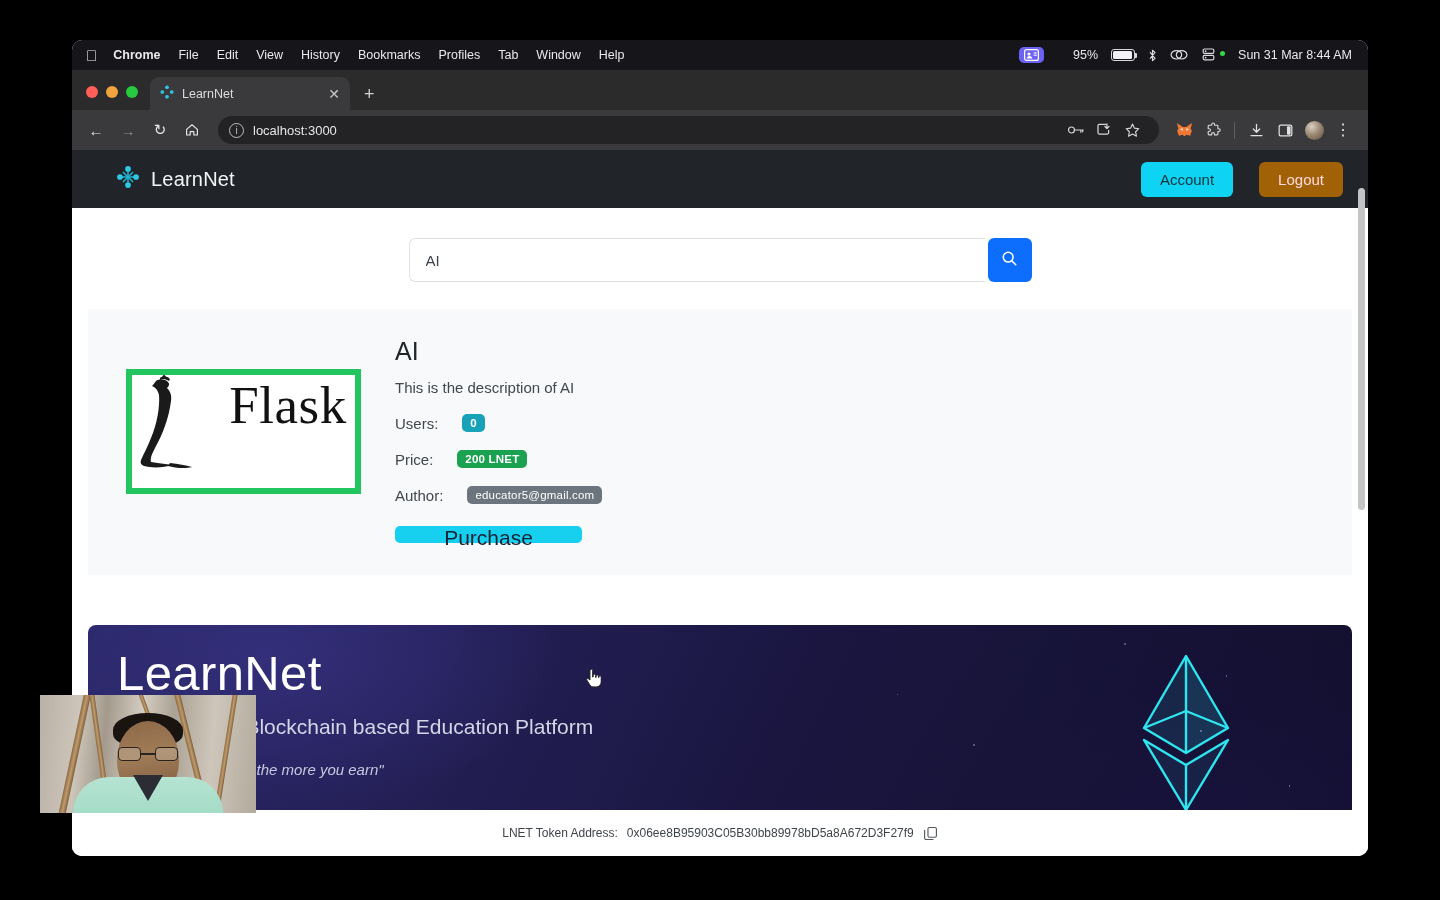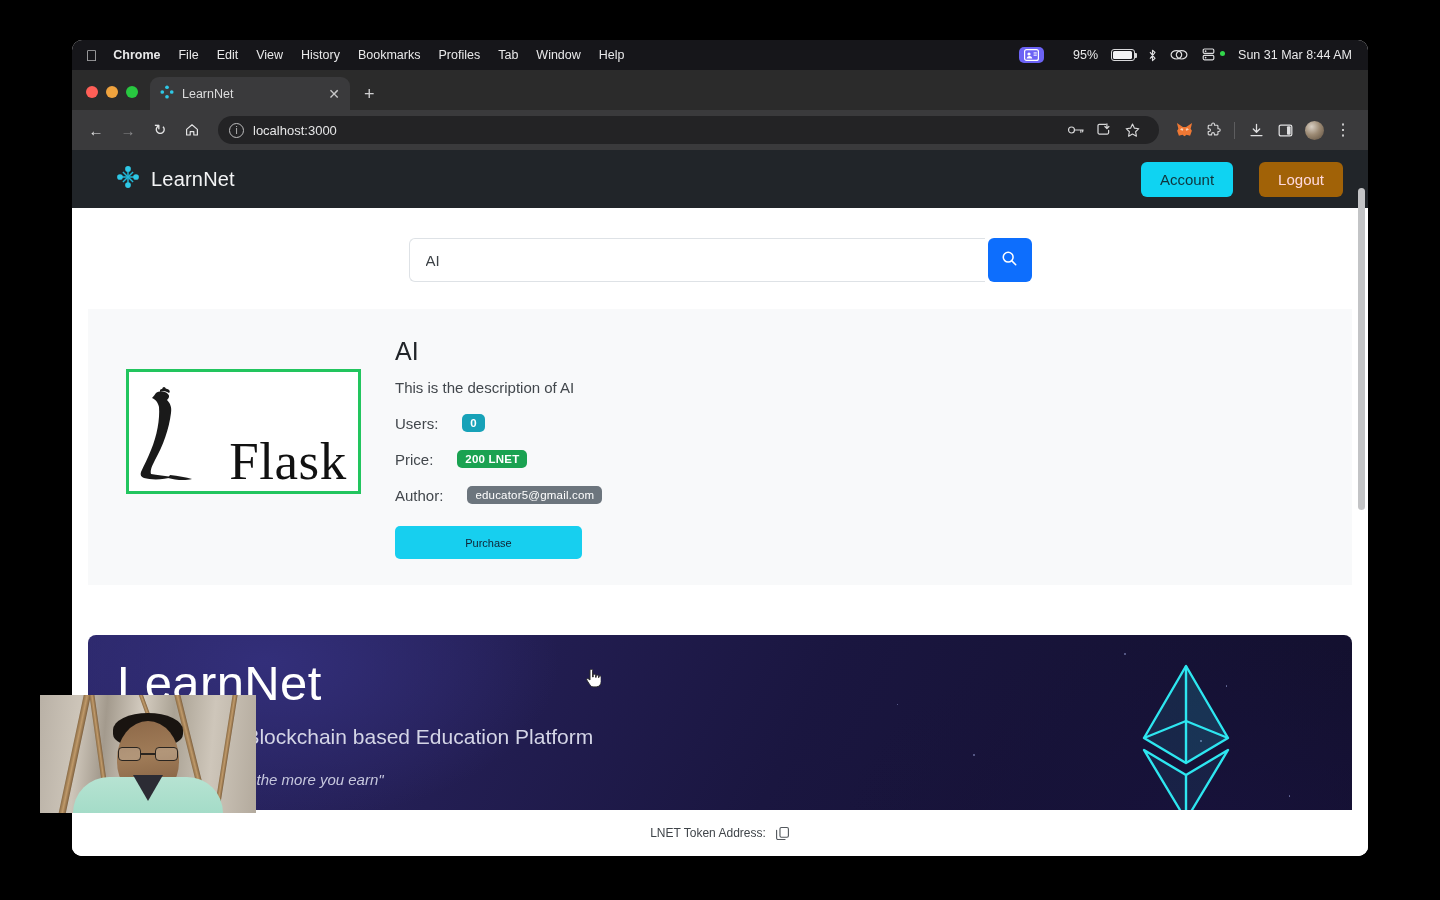--- a/index.html
+++ b/index.html
@@ -127,38 +127,38 @@
     display: flex; align-items: center; justify-content: center; color: #fff; cursor: pointer;
     margin-left: 3px;
   }
 
   
   #course-card {
     margin: 27px 16px 0 16px; background: #f8f9fa;
     display: flex; gap: 34px; padding: 22px 30px 26px 38px; min-height: 245px;
   }
   #course-thumb {
-    width: 235px; height: 125px; background: #fff; border: 3px solid #22c55e;
+    width: 235px; height: 125px; background: #fff; border: 6px solid #22c55e;
     align-self: flex-start; margin-top: 38px;
-    display: flex; align-items: flex-end; justify-content: center; gap: 15px;
+    display: flex; align-items: flex-start; justify-content: center; gap: 15px;
     overflow: hidden;
   }
   #flask-word { font-family: "Liberation Serif", serif; font-size: 53px; color: #111; letter-spacing: .5px; }
   #course-info { padding-top: 6px; }
   #course-title { font-size: 25px; color: #212529; font-weight: normal; }
   #course-desc { font-size: 15px; color: #42474c; margin-top: 13px; }
   .meta-row { display: flex; align-items: center; gap: 24px; margin-top: 18px; font-size: 15px; color: #42474c; }
   .badge { border-radius: 5px; padding: 3px 8px; font-size: 11.5px; color: #fff; font-weight: bold; letter-spacing: .2px; }
   .badge-users { background: #17a2b8; }
   .badge-price { background: #1aa251; }
   .badge-author { background: #6c757d; font-weight: normal; font-size: 11.5px; }
   #purchase-btn {
-    margin-top: 22px; width: 187px; height: 33px;
+    margin-top: 22px; width: 187px; height: 17px;
     background: #17cfef; color: #123; border: none; border-radius: 5px;
-    font-size: 11px; font-family: inherit; cursor: pointer;
+    font-size: 21px; font-family: inherit; cursor: pointer;
   }
   #cursor { position: absolute; left: 513px; top: 519px; width: 16px; height: 20px; pointer-events: none; }
 
   
   #hero {
     margin: 50px 16px 0 16px; height: 229px; border-radius: 8px; position: relative;
     overflow: hidden;
     background:
       radial-gradient(ellipse 420px 230px at 14% 12%, #332f7a 0%, rgba(51,47,122,0) 70%),
       radial-gradient(ellipse 500px 260px at 88% 80%, #17123a 0%, rgba(23,18,58,0) 72%),
@@ -468,20 +468,21 @@
             </g>
             <path d="M51 6 9 78l42 25z" fill="#2ee6f0" opacity=".1"></path>
             <path d="M93 78 51 103V6z" fill="#2ee6f0" opacity=".16"></path>
             <path d="M9 90l42 25 42-25-42 70z" fill="#2ee6f0" opacity=".08"></path>
           </svg>
         </div>
       </div>
 
       <div id="footer">
         <span>LNET Token Address:</span>
+        <span>0x06ee8B95903C05B30bb89978bD5a8A672D3F27f9</span>
         <span id="copy-ico">
           <svg width="15" height="15" viewBox="0 0 16 16">
               <rect x="5.3" y="1.6" width="9" height="10.4" rx="1.5" fill="none" stroke="#53585d" stroke-width="1.2"></rect>
               <path d="M10.7 14.4H3.2a1.5 1.5 0 0 1-1.5-1.5V4.6" fill="none" stroke="#53585d" stroke-width="1.2" stroke-linecap="round"></path>
             </svg>
         </span>
       </div>
 
       <div id="page-scrollbar"></div>
 

